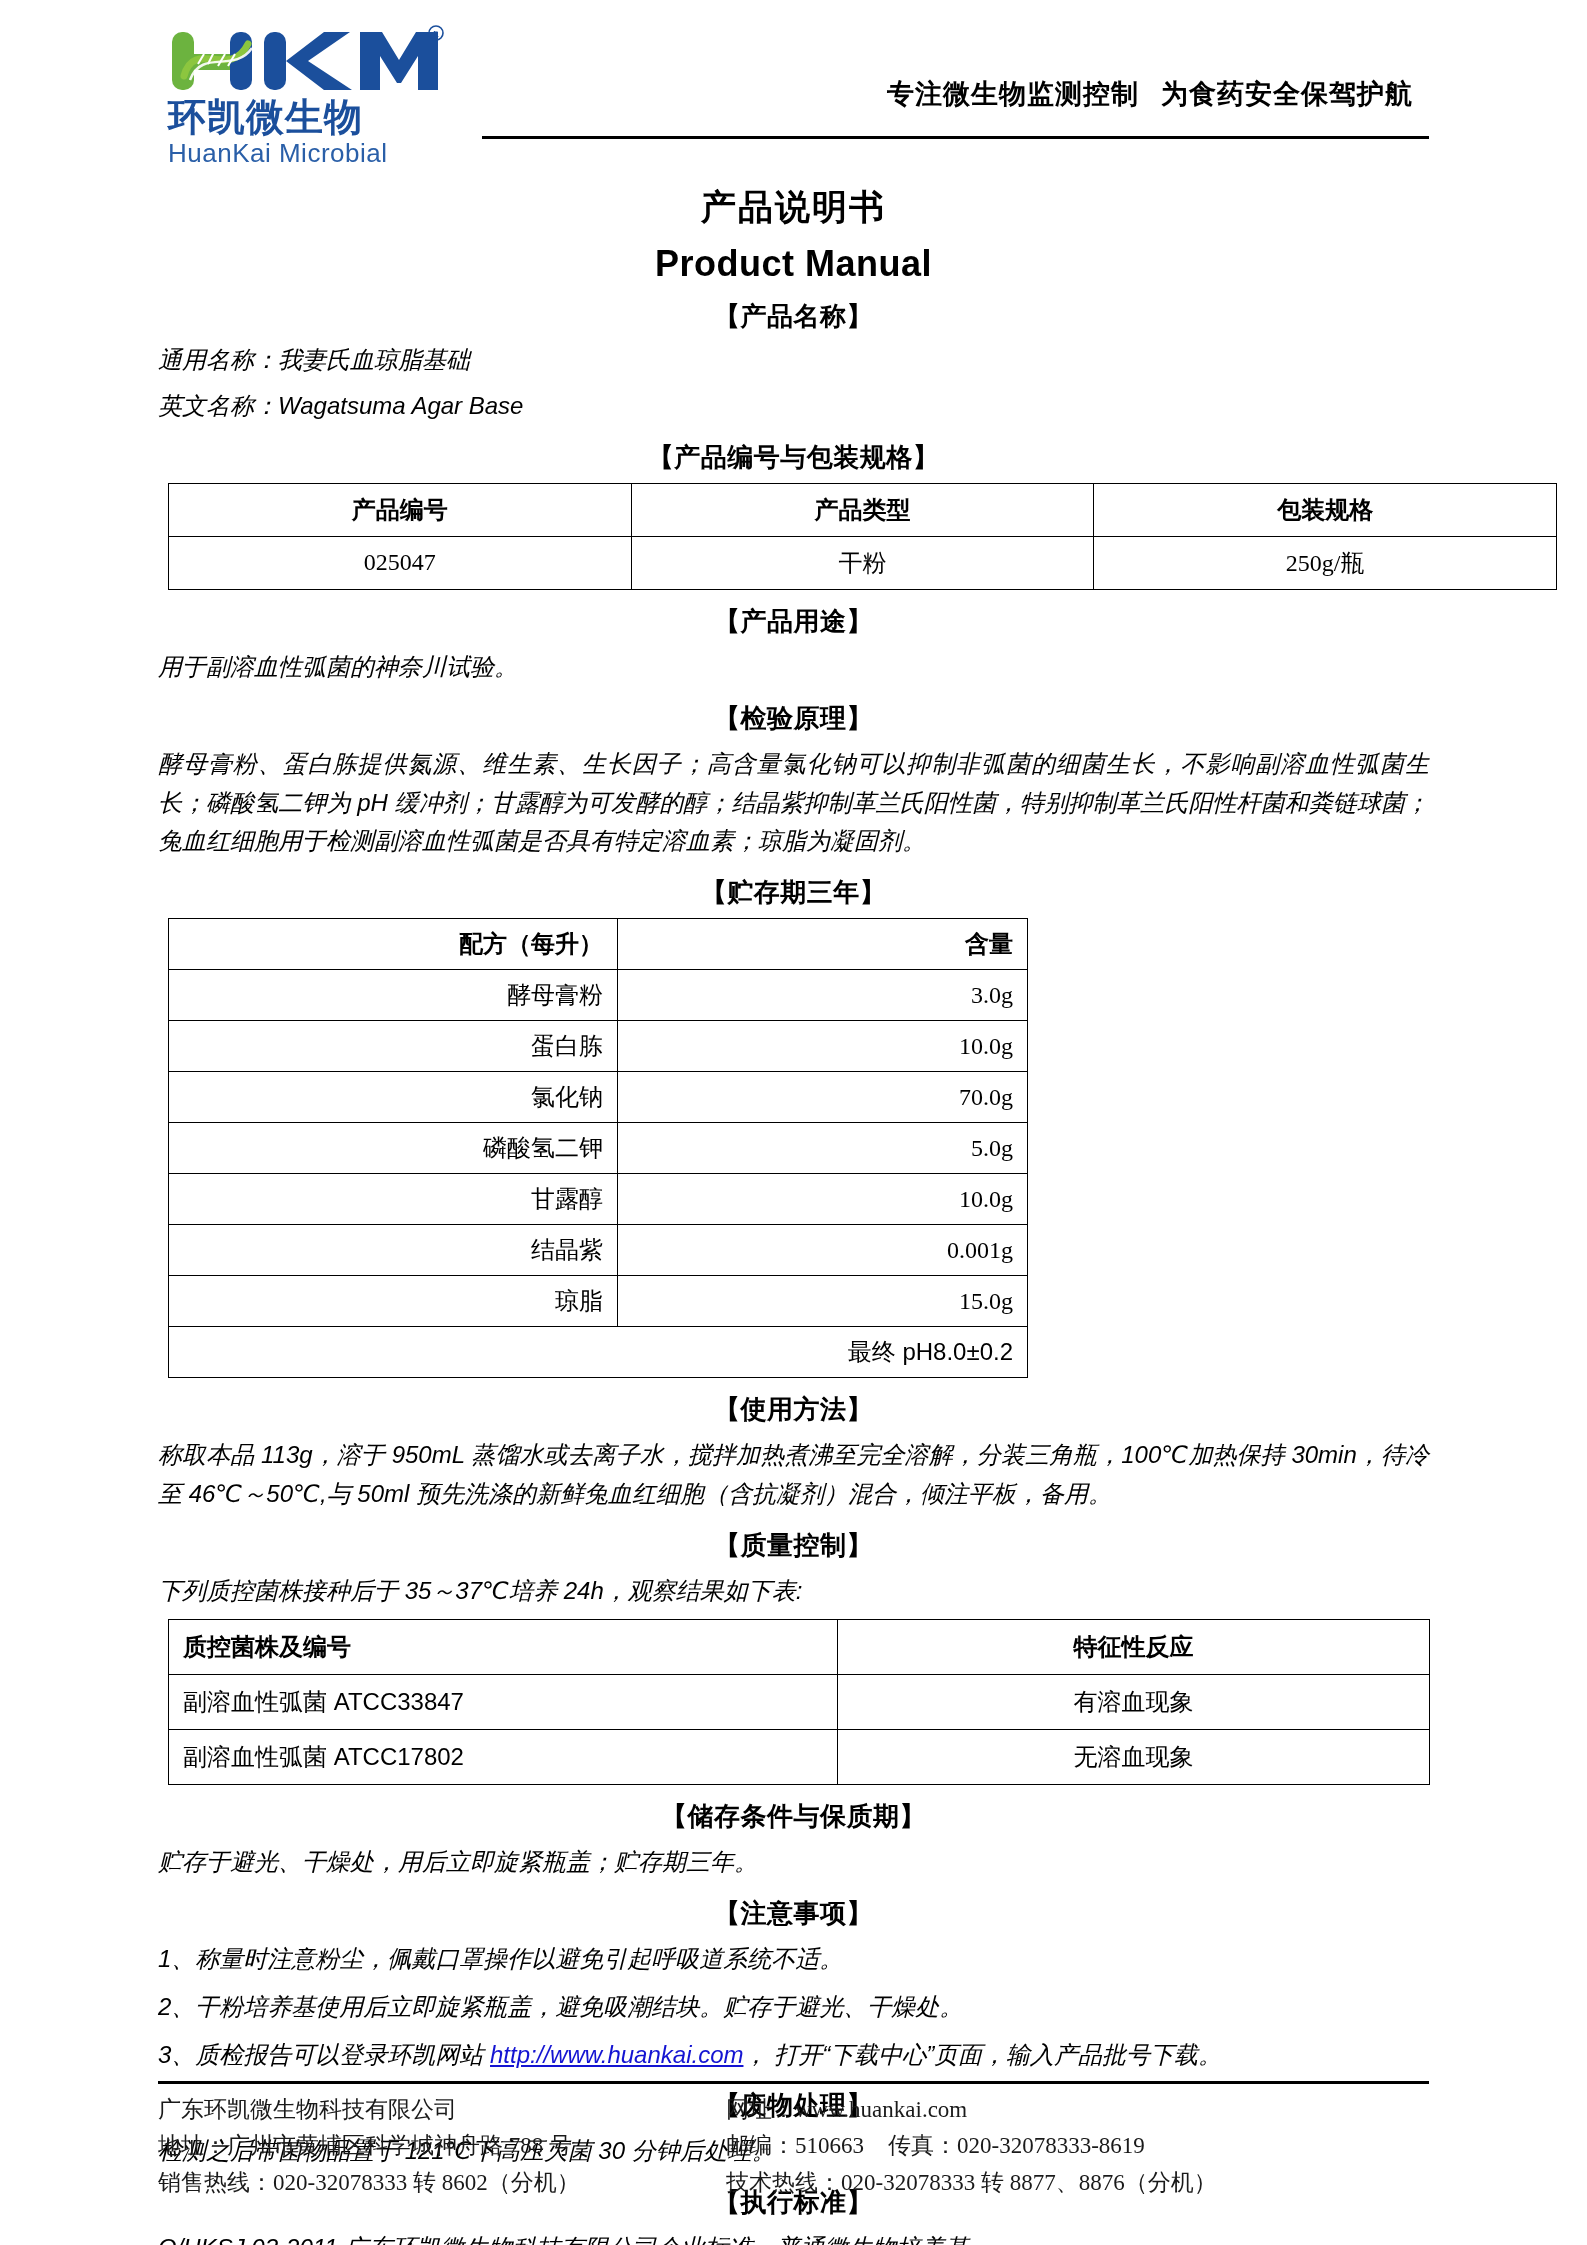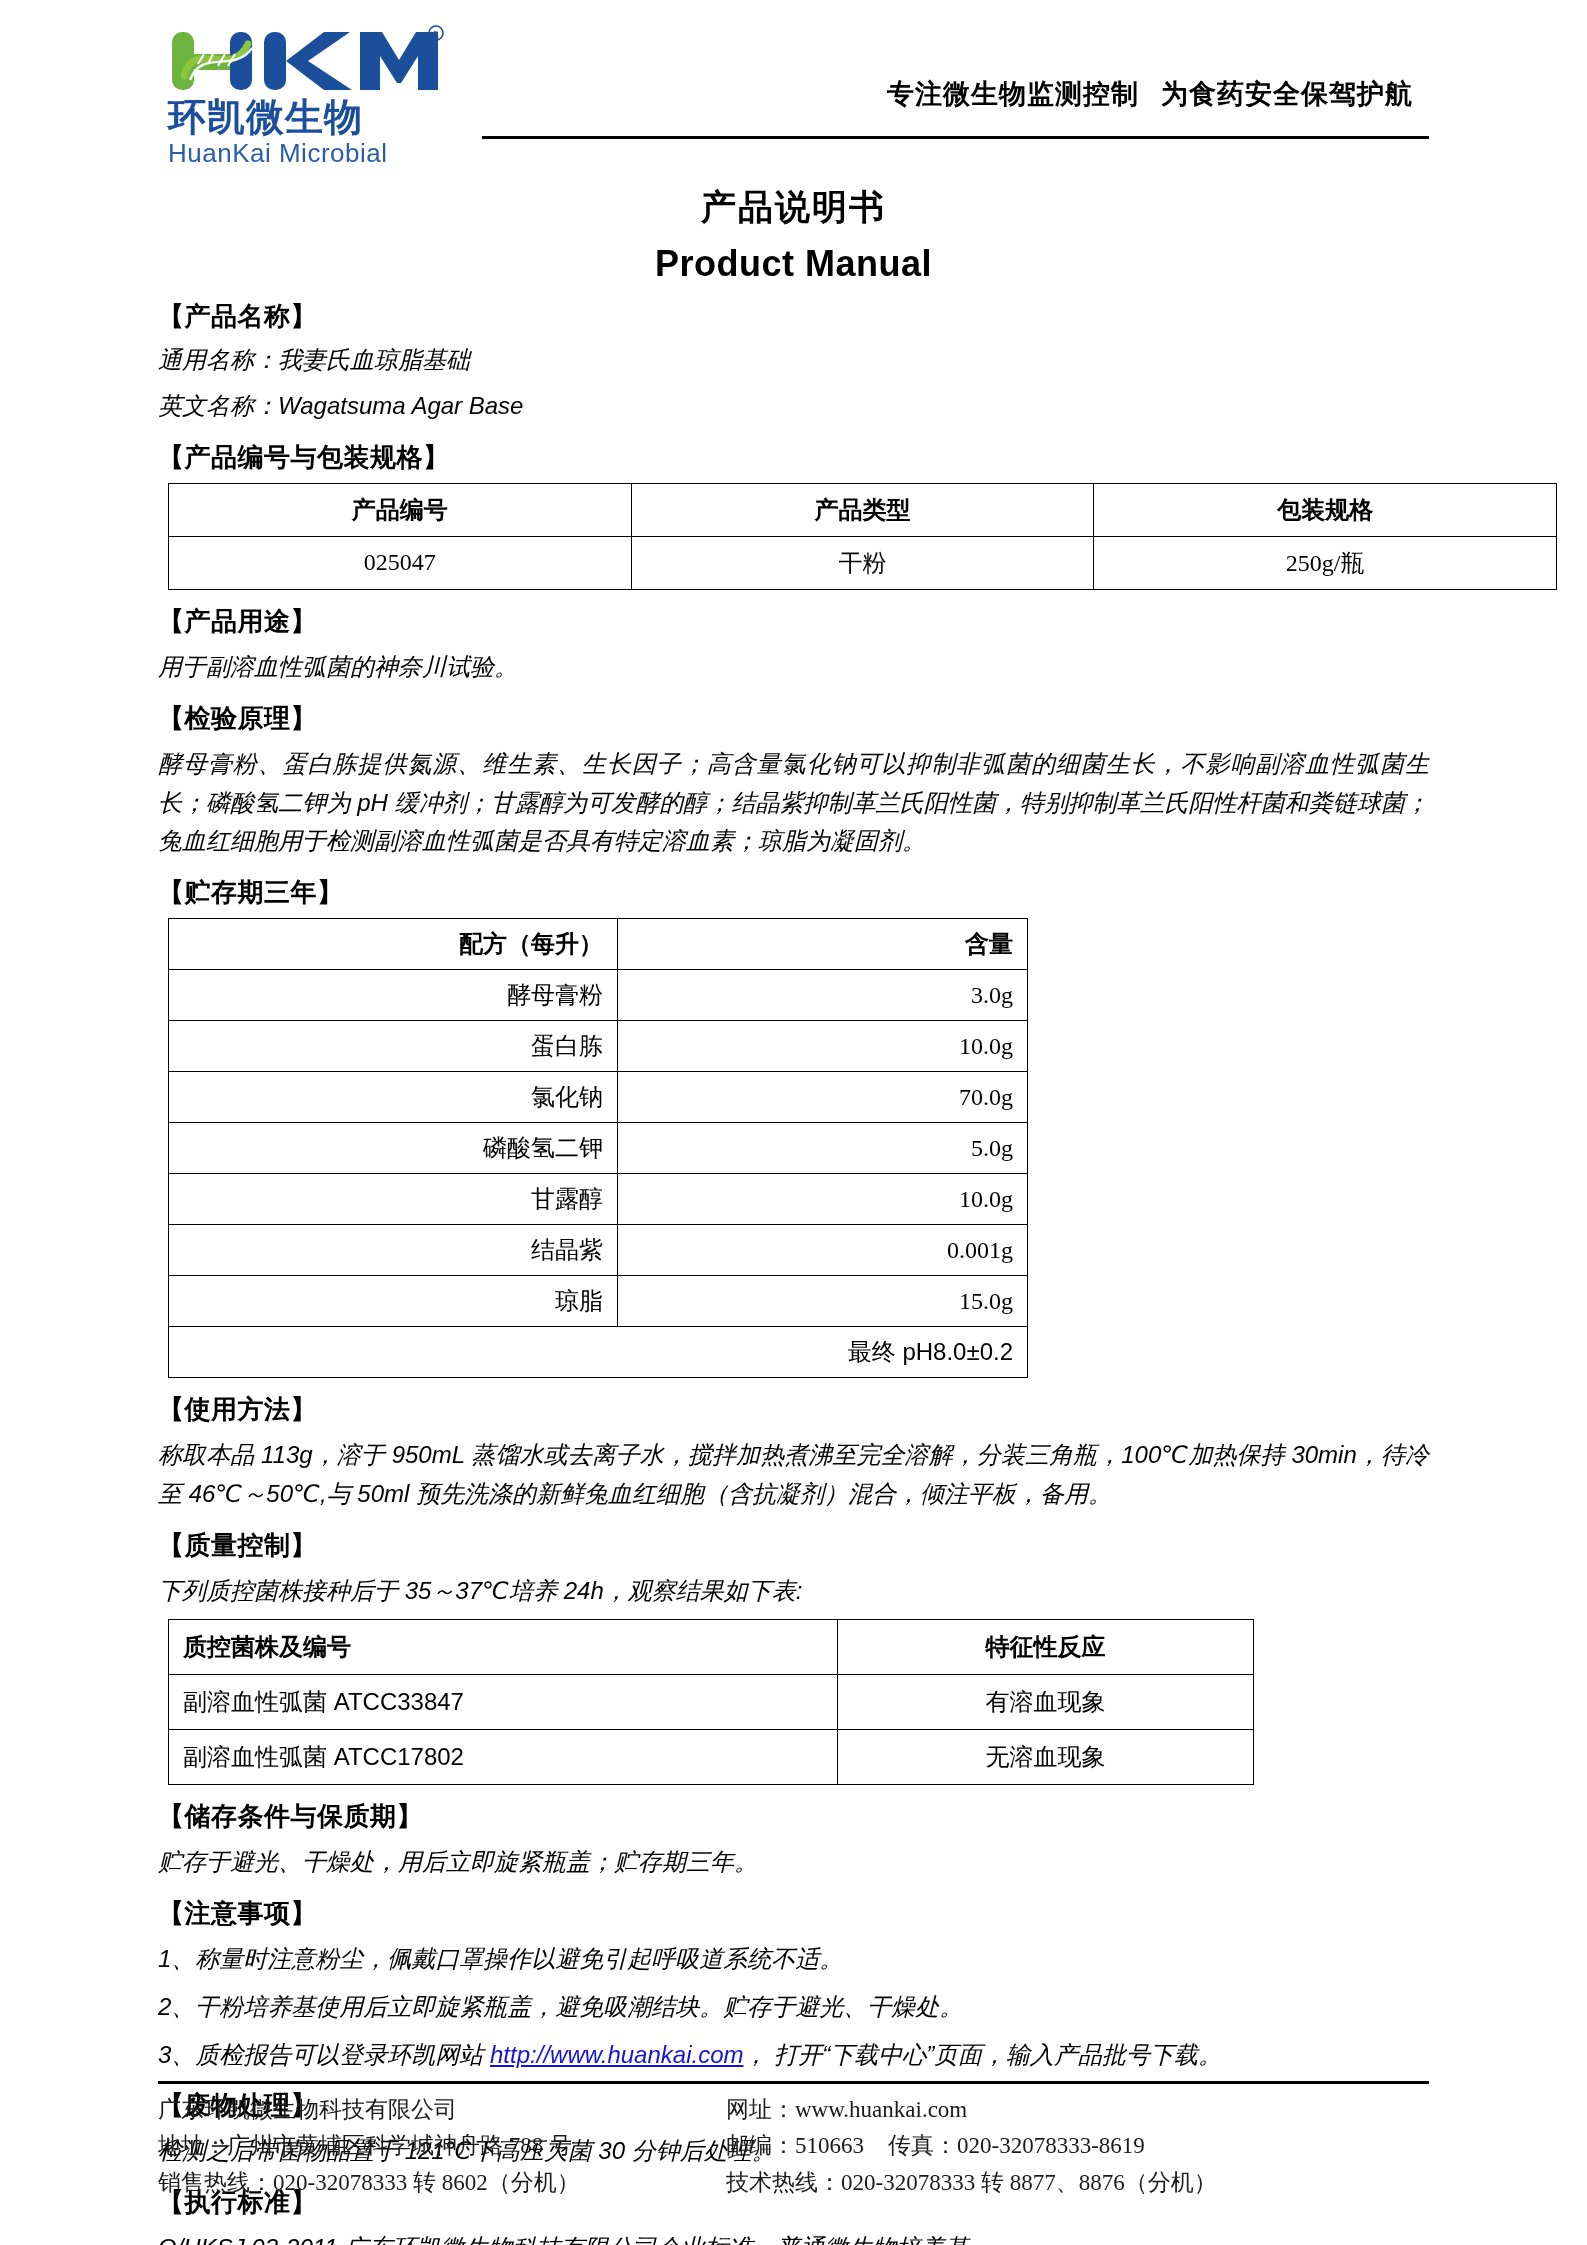--- a/index.html
+++ b/index.html
@@ -93,20 +93,21 @@
     margin-top: 12px;
   }
 
   
   .sec-head {
     font-size: 26px;
     font-weight: bold;
     margin-top: 14px;
     margin-bottom: 2px;
     letter-spacing: 0.5px;
+    text-align: center;
   }
   .para {
     font-size: 24px;
     line-height: 1.62;
     margin: 9px 0 4px 0;
     text-align: justify;
     font-style: italic;
   }
   .para.tight { margin: 7px 0 2px 0; }
   a.link {
@@ -156,21 +157,21 @@
   table.formula td.val {
     font-size: 24px;
     font-family: "Liberation Serif", "DejaVu Serif", serif;
   }
   table.formula td.ph {
     font-size: 24px;
   }
   table.formula .col-a { width: 420px; }
 
   table.qc {
-    width: 1086px;
+    width: 1262px;
     margin-left: 10px;
   }
   table.qc th, table.qc td {
     border: 1px solid #000;
     padding: 11px 14px;
   }
   table.qc th { font-size: 24px; font-weight: bold; }
   table.qc th.c1 { text-align: left; }
   table.qc th.c2 { text-align: center; }
   table.qc td.c1 { font-size: 24px; text-align: left; }

